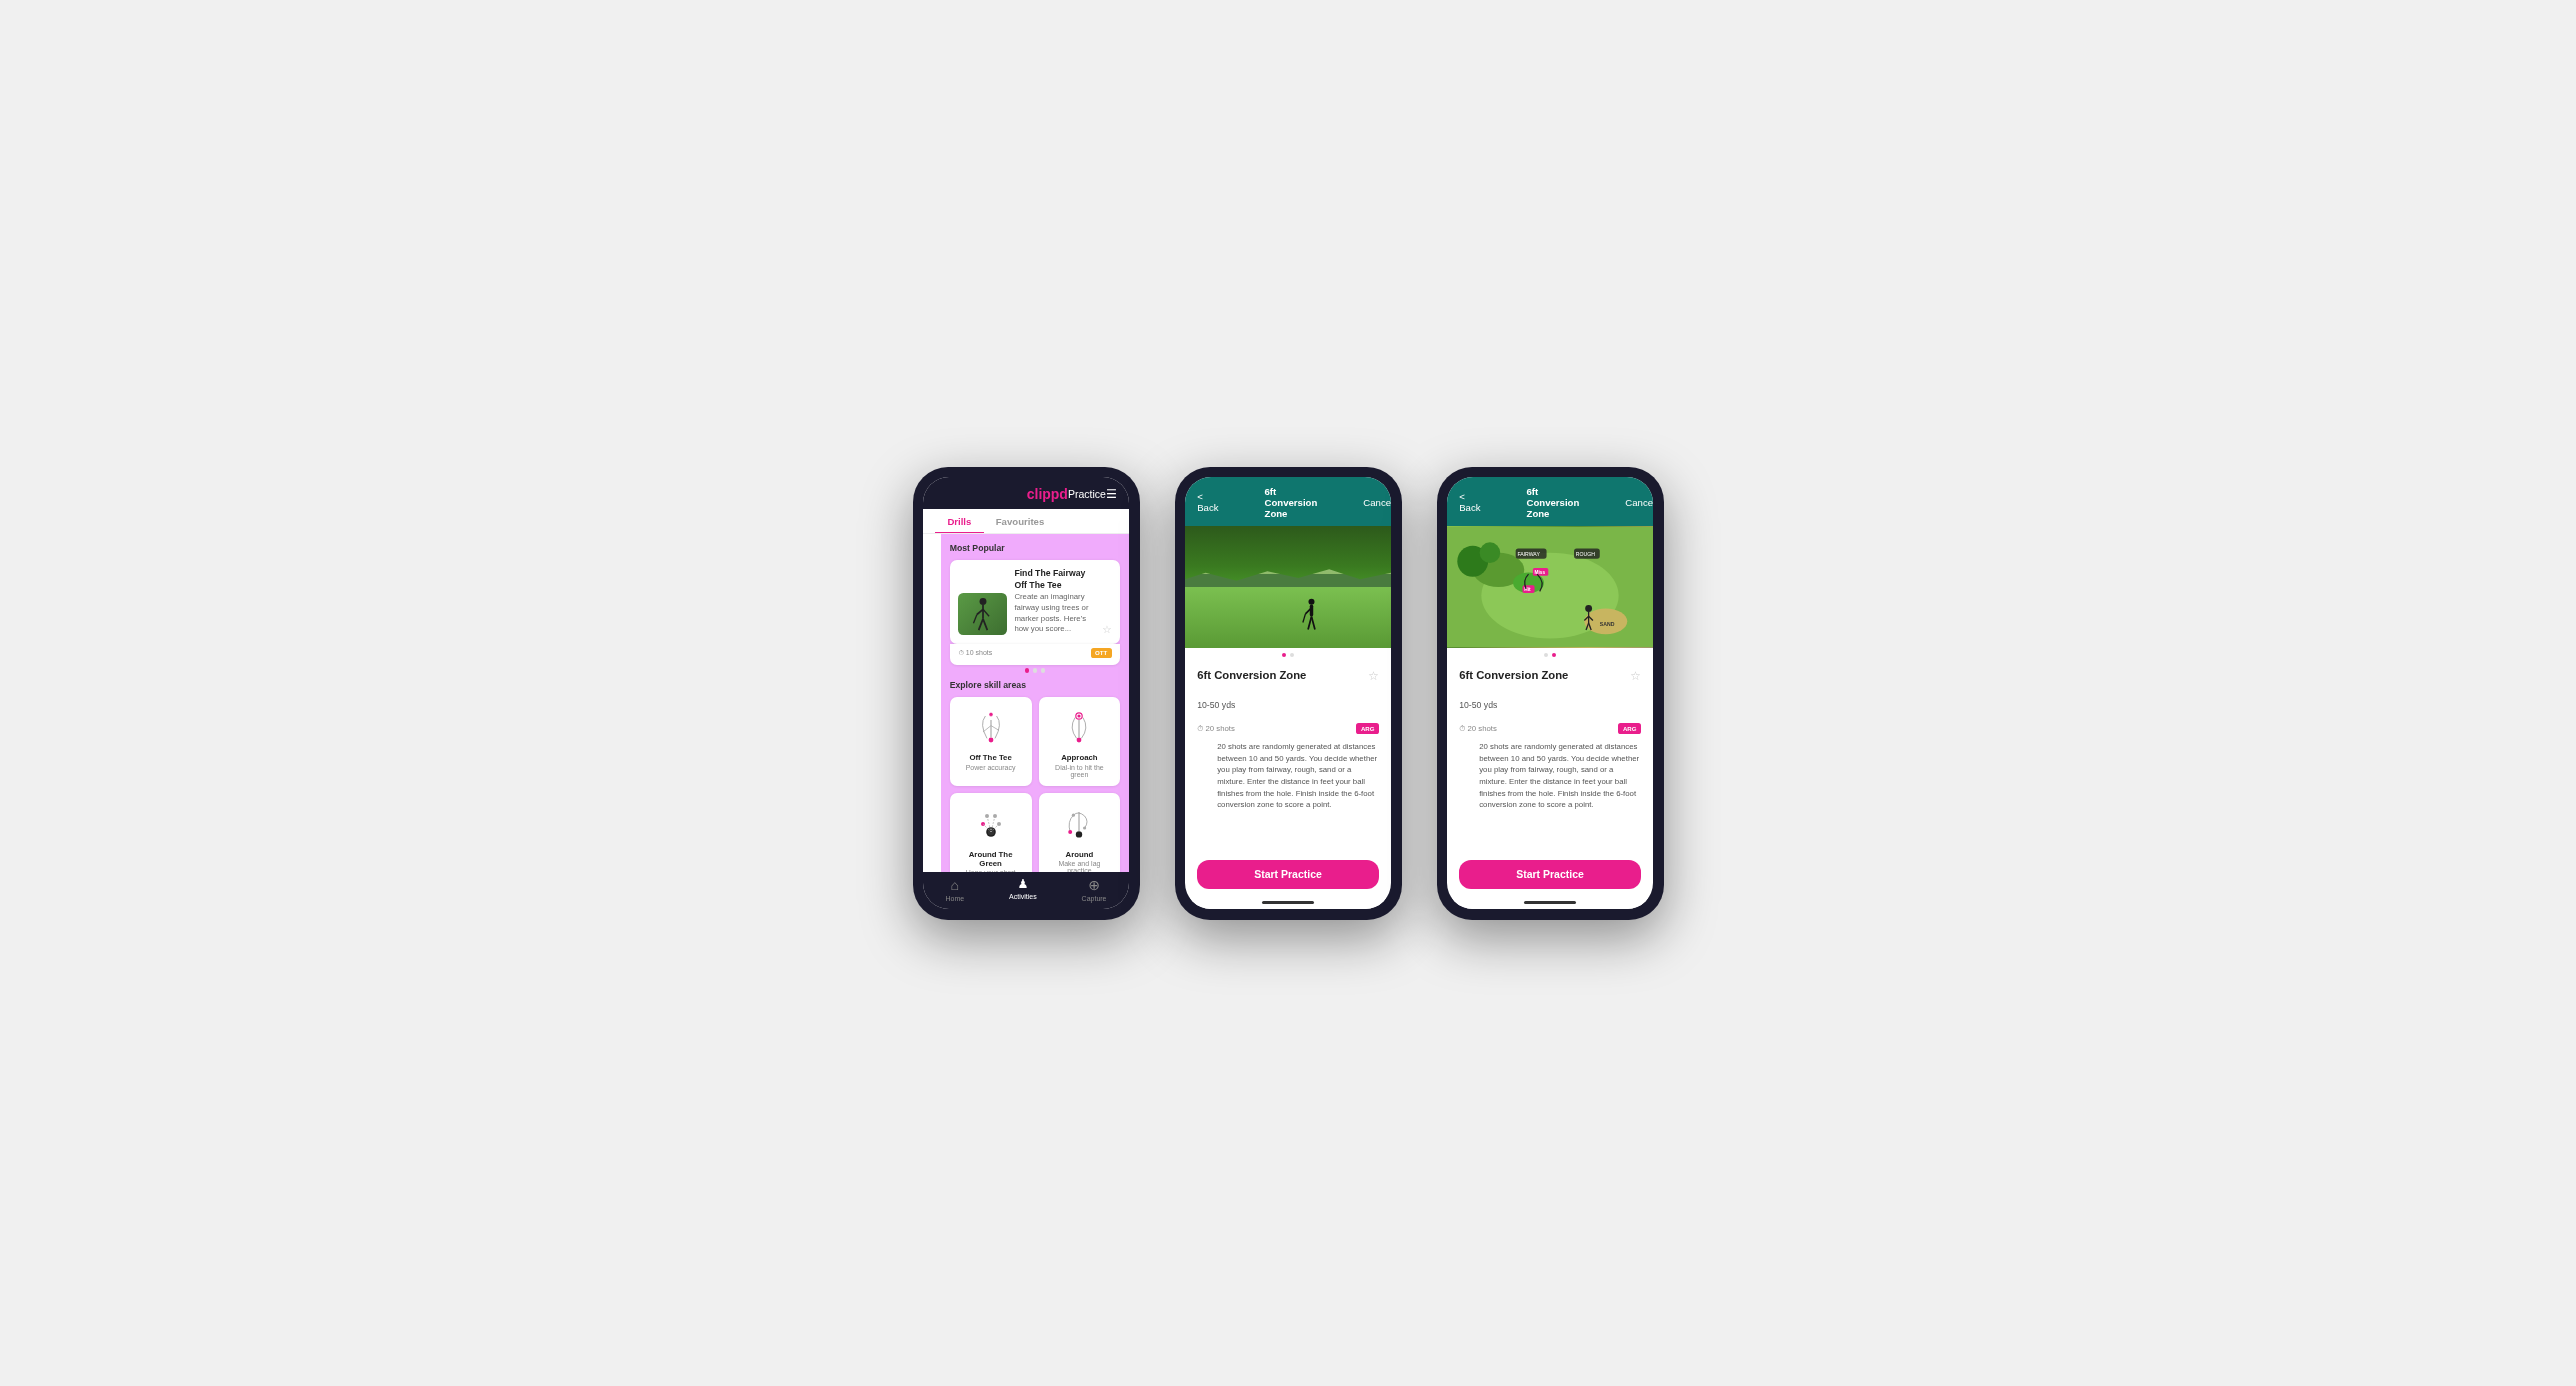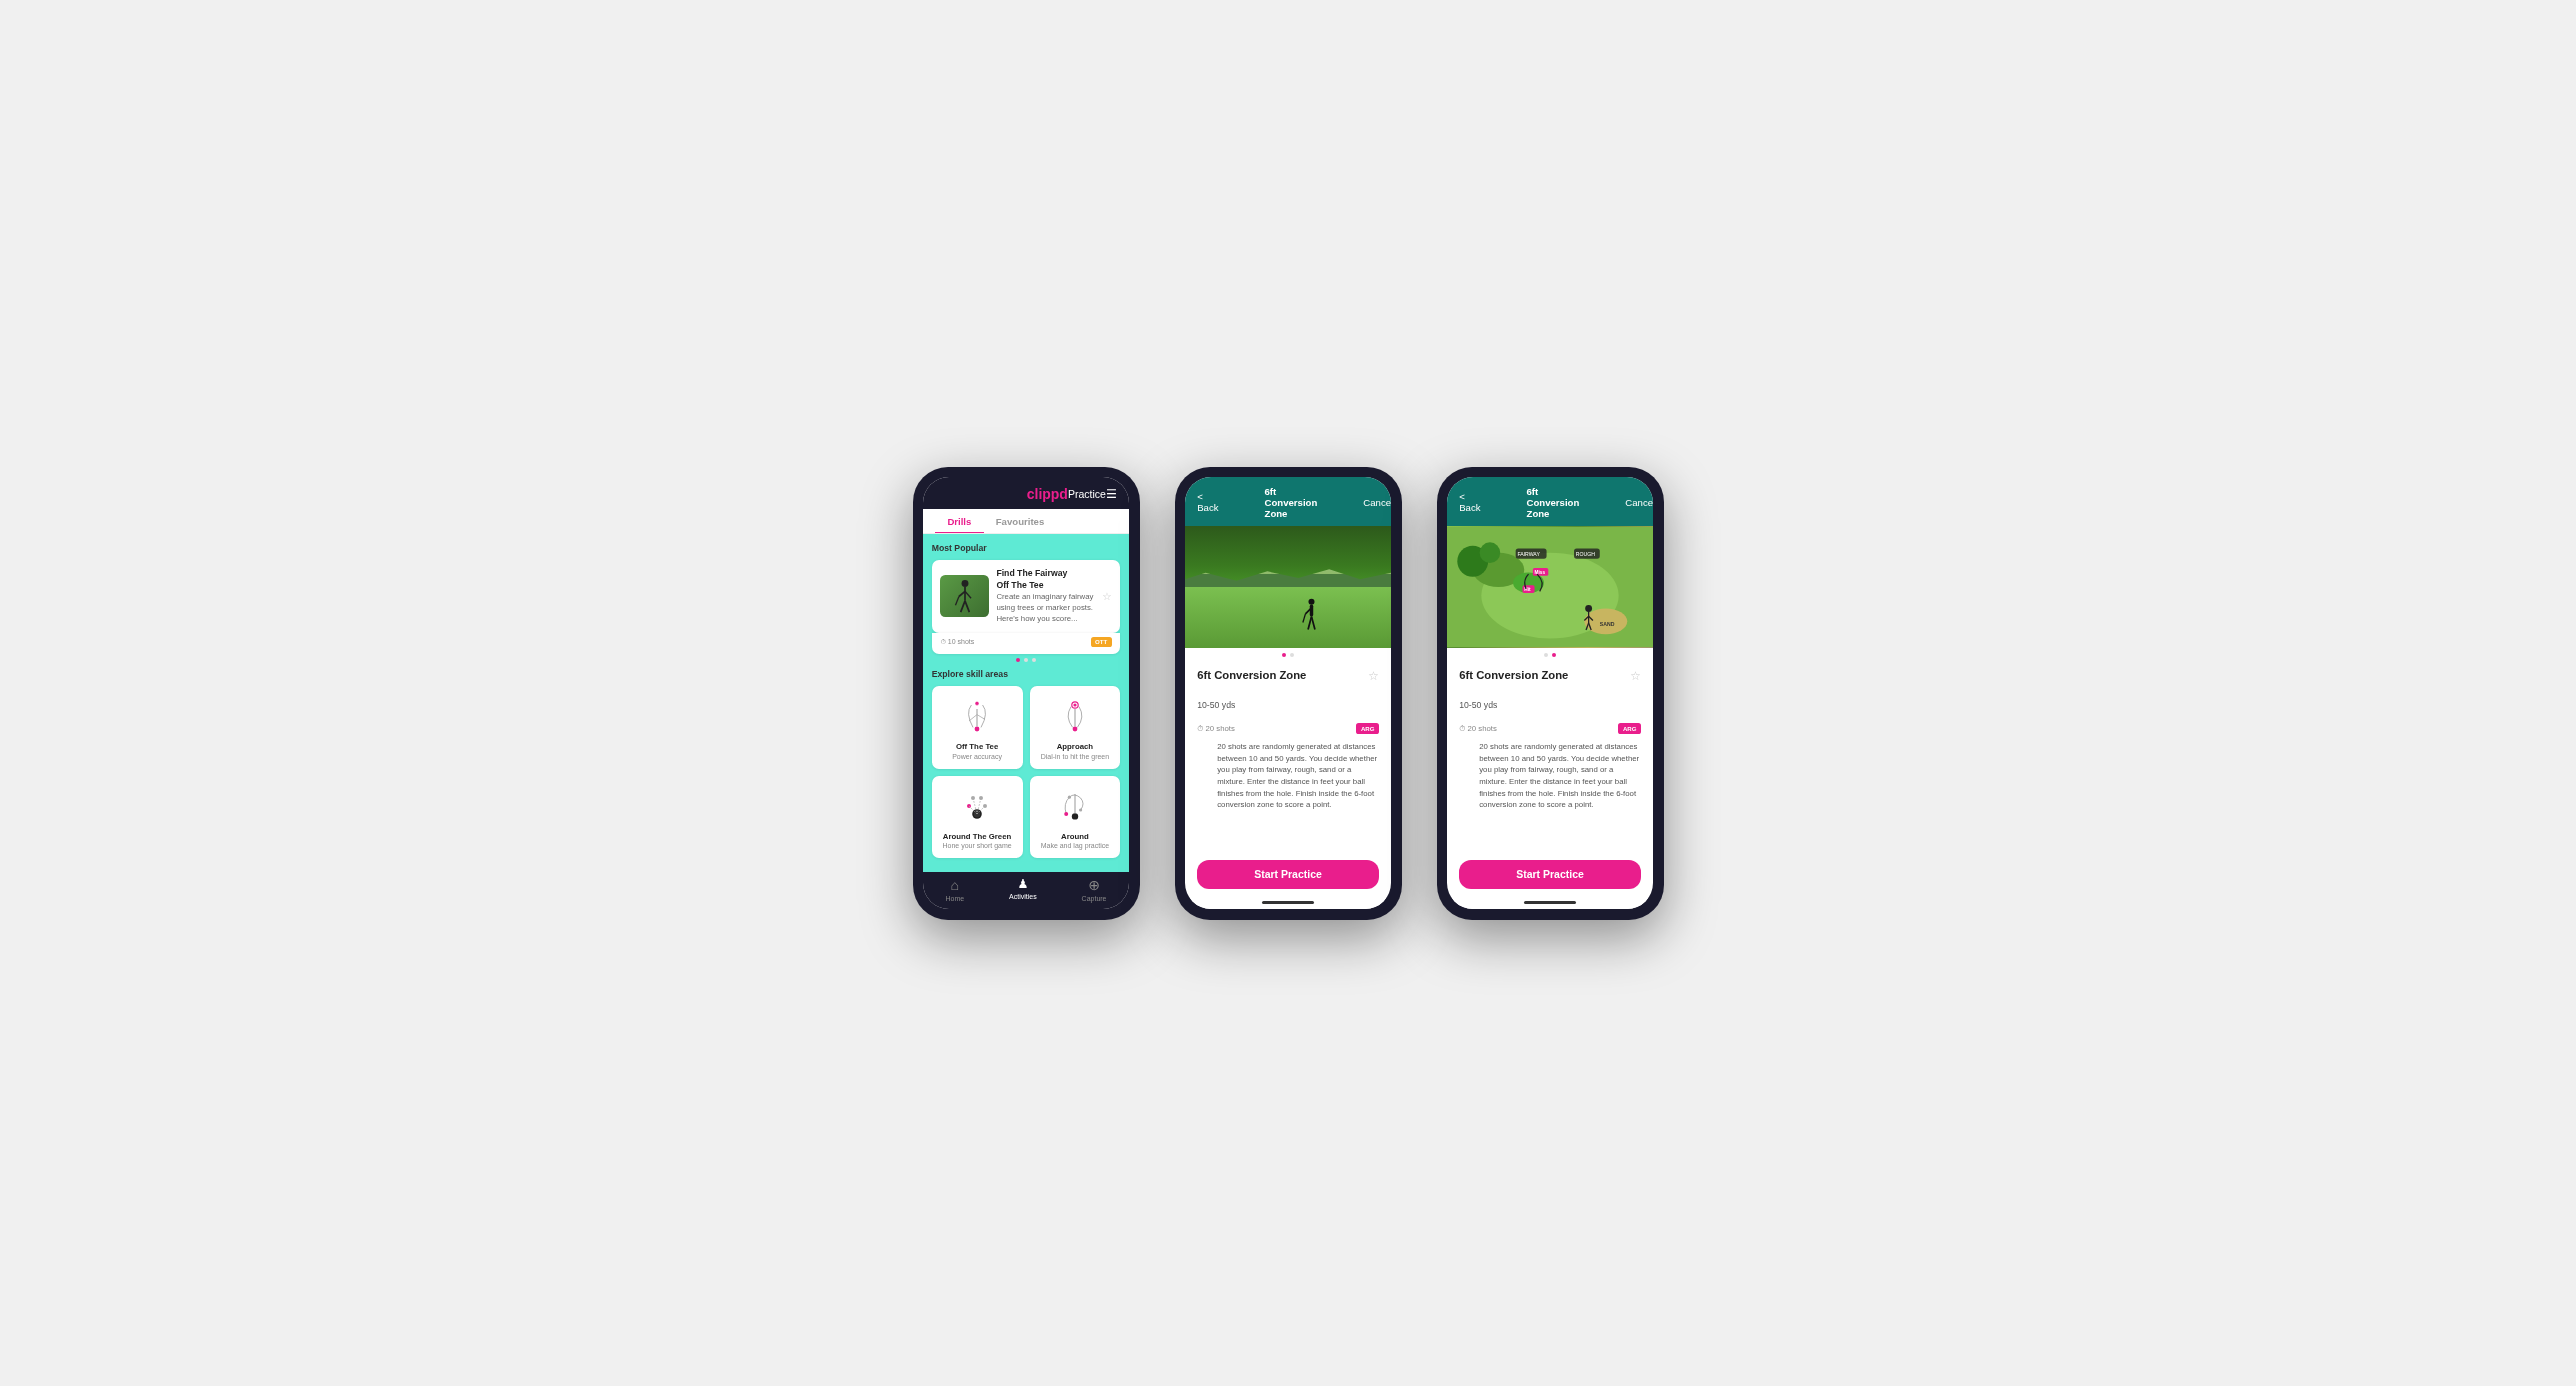--- a/index.html
+++ b/index.html
@@ -73,37 +73,38 @@
       cursor: pointer;
       border-bottom: 1.7px solid transparent;
     }
     .p1-tab.active {
       color: #e91e8c;
       border-bottom: 1.7px solid #e91e8c;
     }
     .p1-content {
       flex: 1;
       overflow-y: auto;
-      background: #5eead4;
+      background: #f0abfc;
       padding: 8.7px;
+      margin-left: 18px;
     }
     .section-label {
       font-size: 8.7px;
       font-weight: 600;
       color: #333;
       margin-bottom: 7px;
     }
     .drill-card {
       background: #fff;
       border-radius: 7px;
       padding: 8.7px;
       margin-bottom: 7px;
       display: flex;
       gap: 7px;
-      align-items: center;
+      align-items: flex-end;
       box-shadow: 0 0.9px 2.6px rgba(0,0,0,0.08);
     }
     .drill-thumb {
       width: 49px;
       height: 42px;
       border-radius: 5.2px;
       background: #4a7c3f;
       flex-shrink: 0;
       overflow: hidden;
       position: relative;

